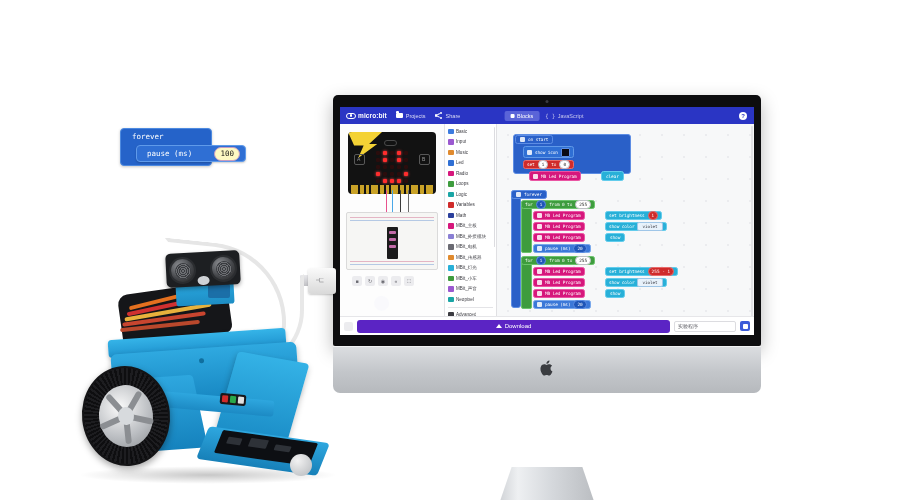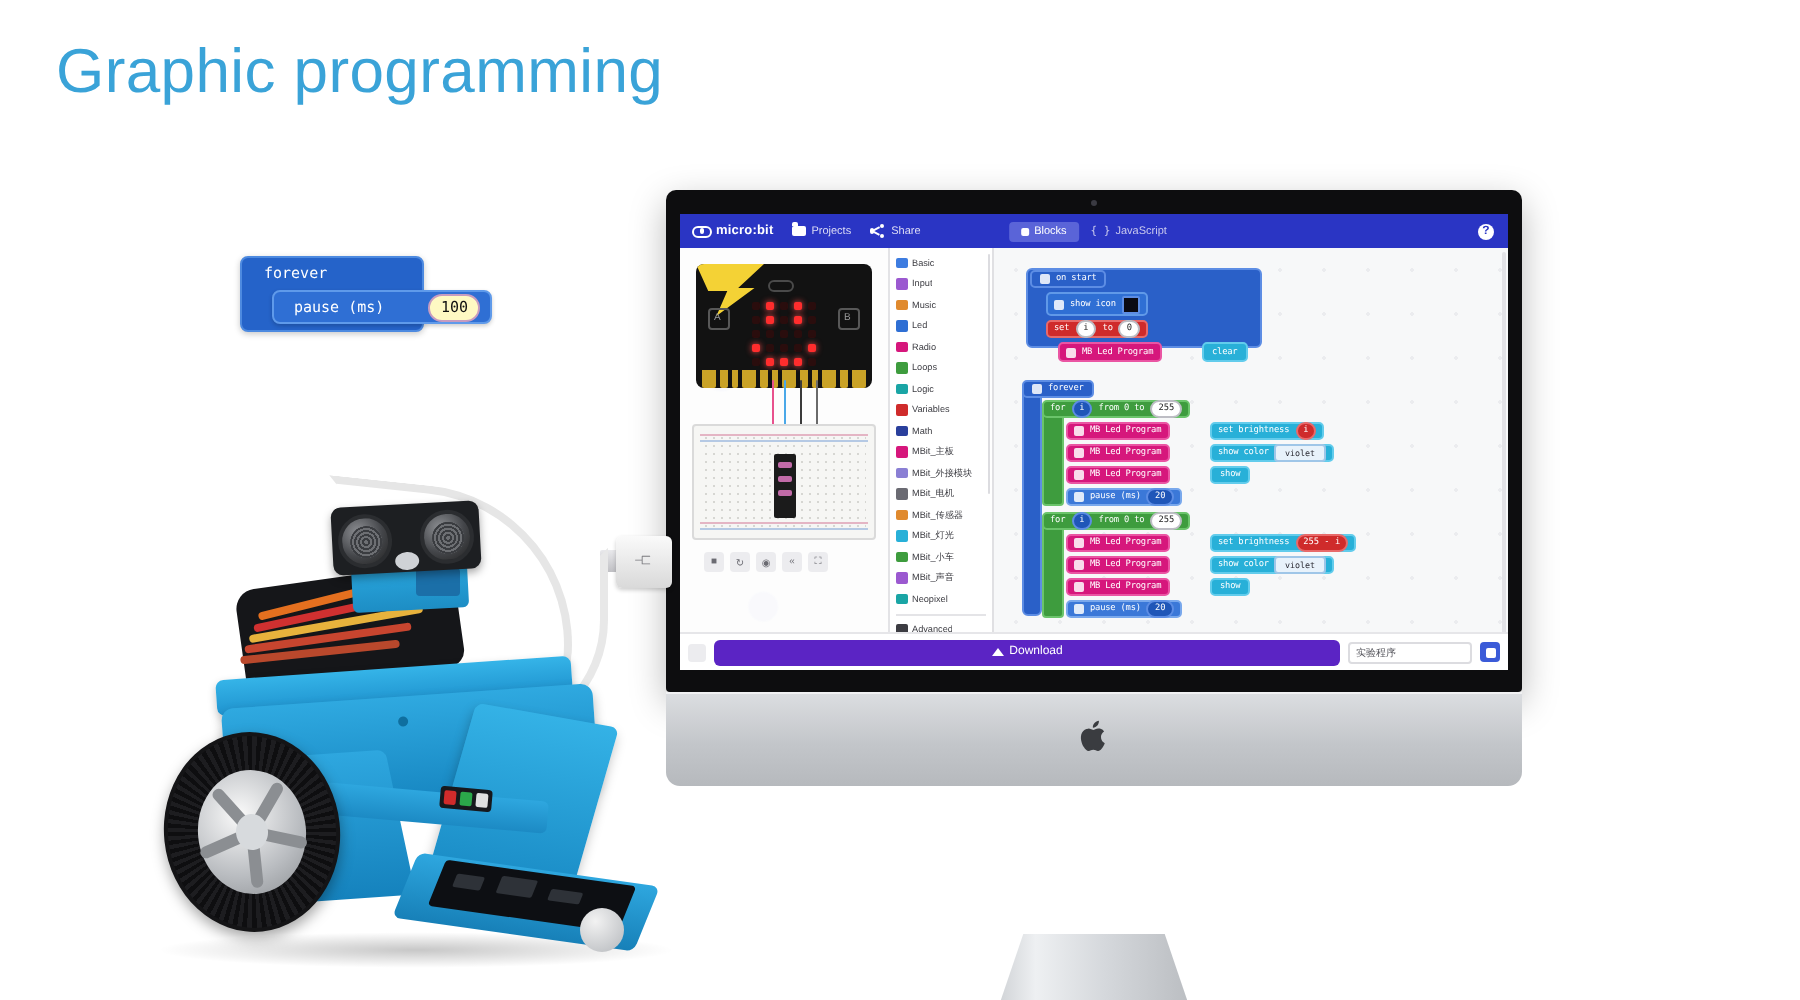--- a/index.html
+++ b/index.html
@@ -286,21 +286,20 @@
   .wheel .spk{position:absolute;left:50%;top:50%;width:6px;height:28px;background:#8b8e92;
            border-radius:3px;transform-origin:50% 0;}
   .caster { position:absolute; left:232px; top:206px; width:22px; height:22px;
             border-radius:50%; background:radial-gradient(circle at 35% 30%,#f2f2f2,#b5b8bc); }
 </style>
 </head>
 <body>
 
 <div class="slide">
 
-  <div class="page-title">Graphic programming</div>
 
 
   <div class="forever-grp">
     <div class="forever">
       <div class="hdr">
         <span class="gi"></span>
         <span class="t">forever</span>
       </div>
     </div>
     <div class="pause-blk">

